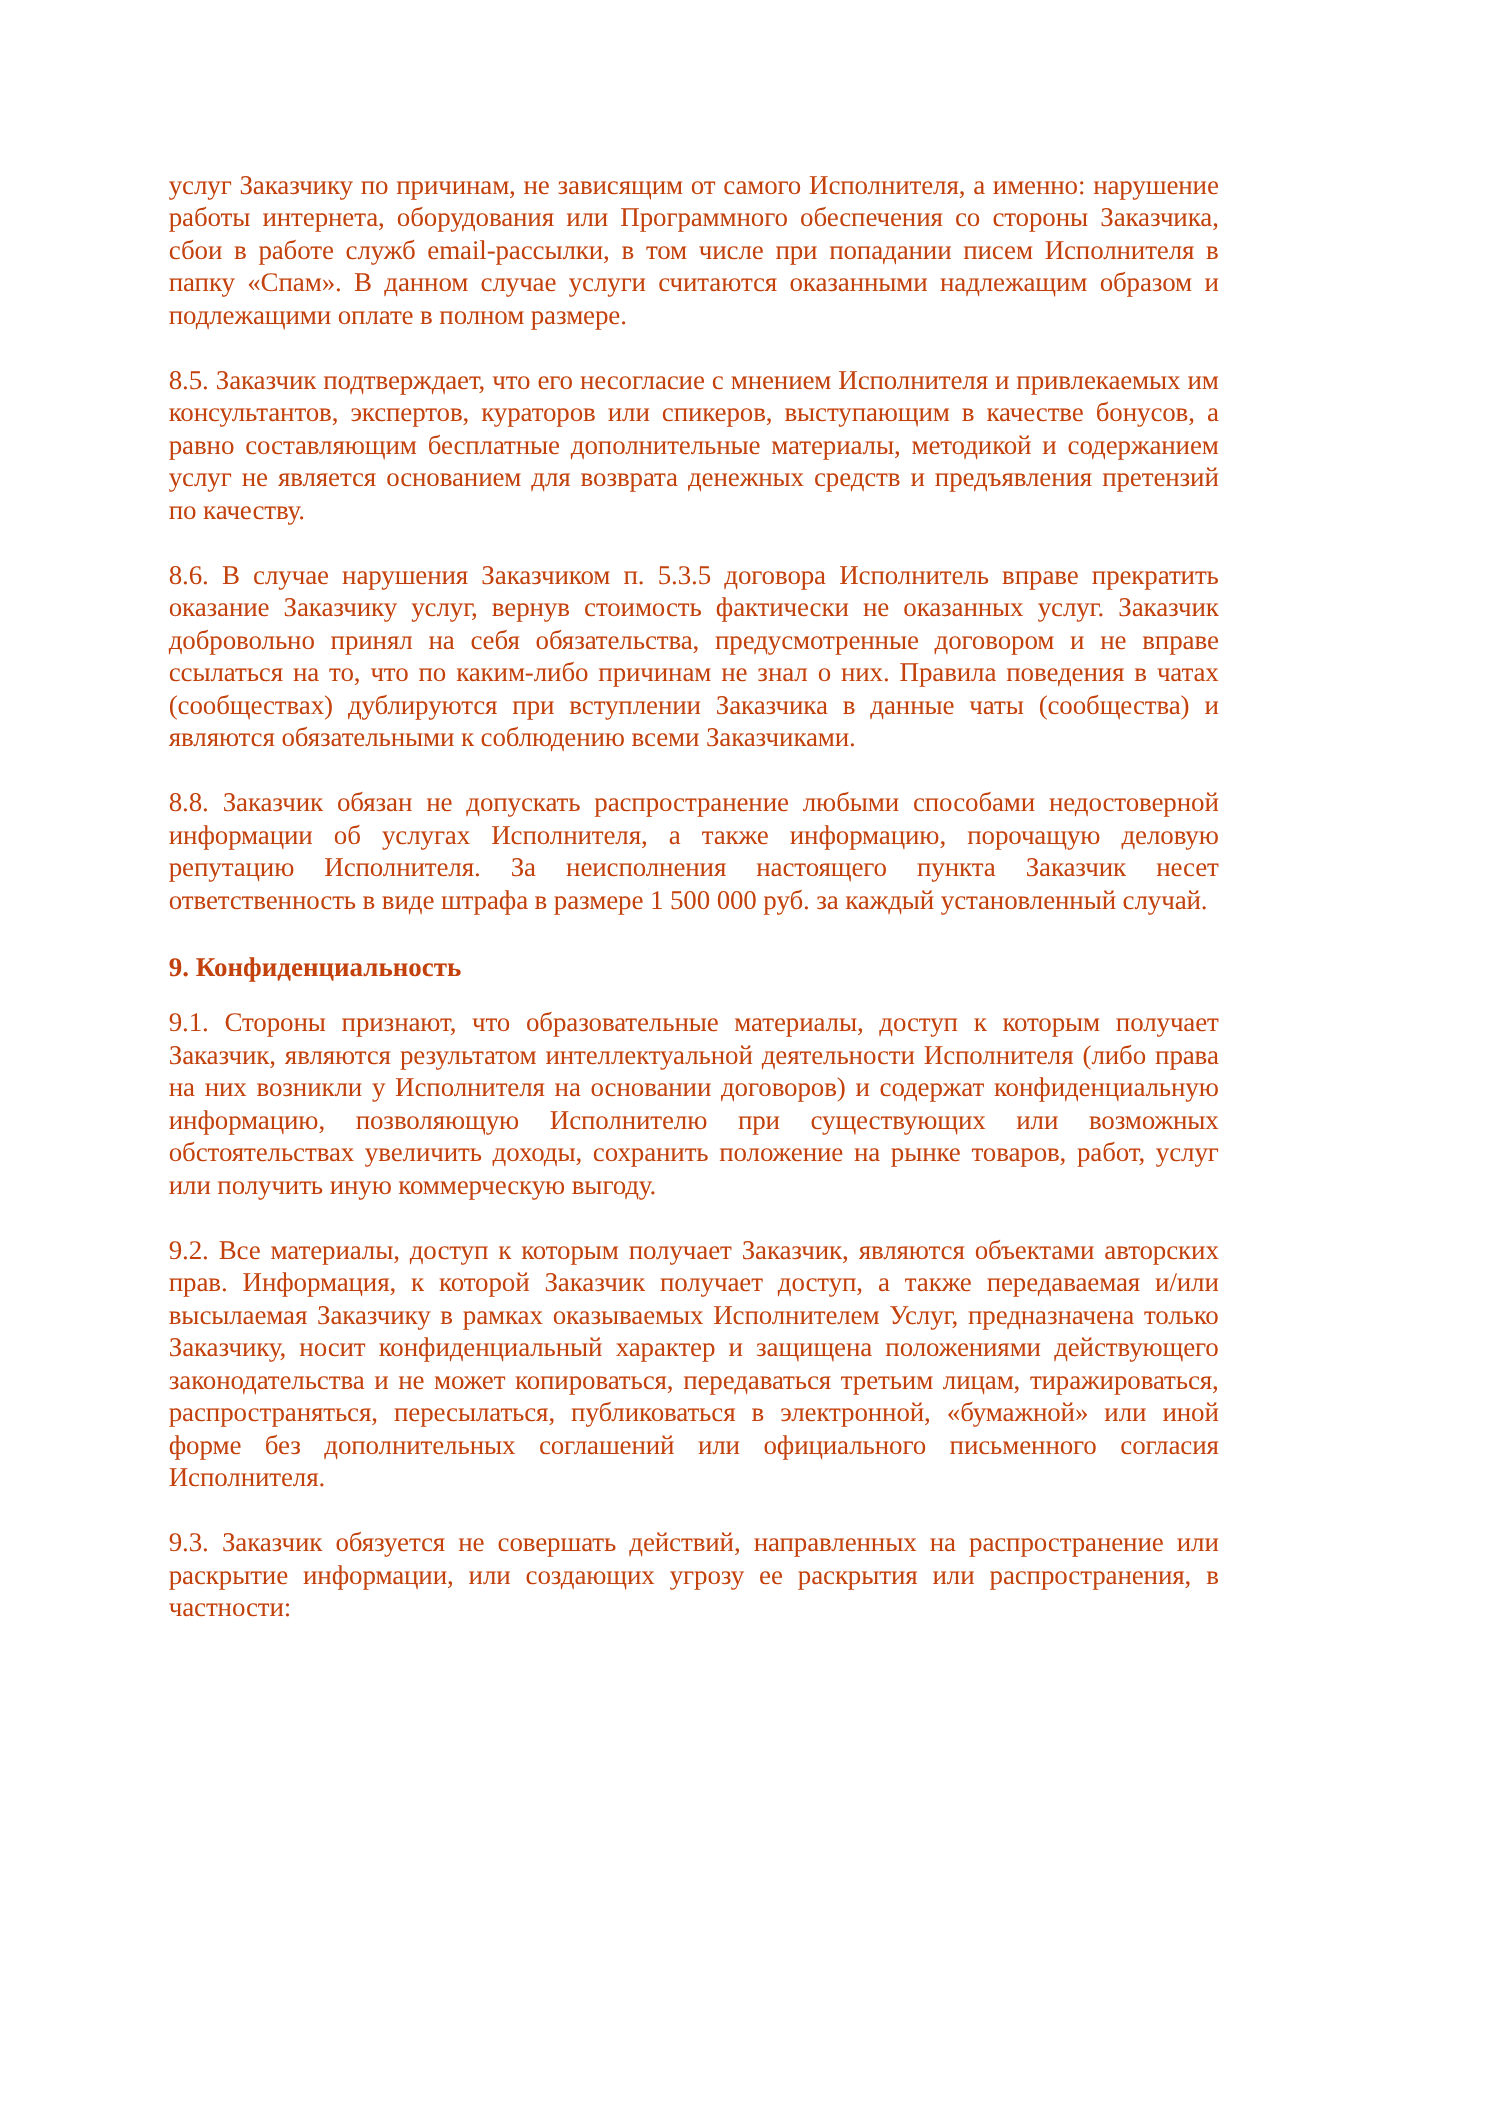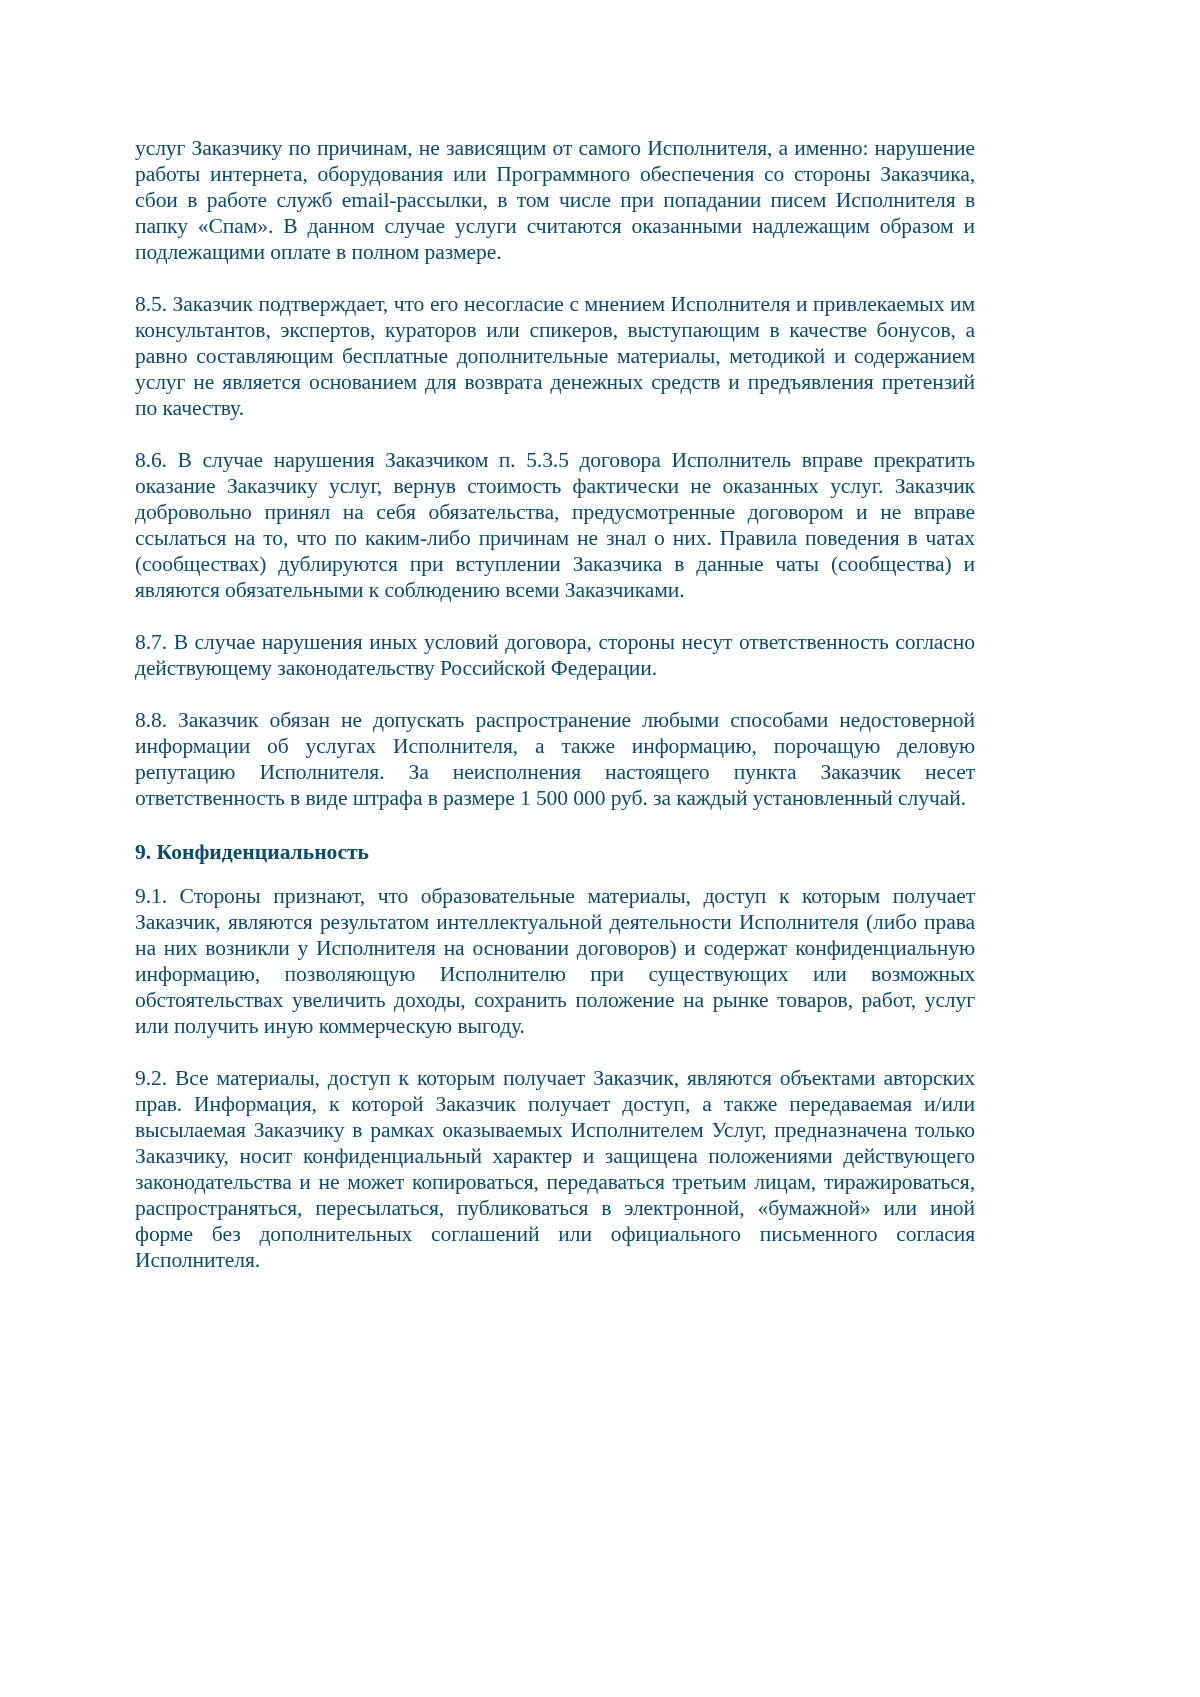--- a/index.html
+++ b/index.html
@@ -5,21 +5,21 @@
     html, body { margin: 0; padding: 0; background: #ffffff; }
     body { width: 1200px; height: 1697px; overflow: hidden; position: relative; }
     .page {
       position: absolute;
       left: 135px;
       top: 135px;
       width: 840px;
       font-family: "Liberation Serif", "DejaVu Serif", serif;
       font-size: 21.6px;
       line-height: 26px;
-      color: #0c4a6e;
+      color: #c2410c;
     }
     .para {
       margin: 0 0 26px 0;
       text-align: justify;
       text-align-last: left;
       letter-spacing: -0.1px;
     }
     .heading {
       margin: 28px 0 18px 0;
       font-weight: bold;
@@ -28,20 +28,20 @@
     }
     .para.tight { }
   </style>
 </head>
 <body>
 
 <div class="page">
   <p class="para">услуг Заказчику по причинам, не зависящим от самого Исполнителя, а именно: нарушение работы интернета, оборудования или Программного обеспечения со стороны Заказчика, сбои в работе служб email-рассылки, в том числе при попадании писем Исполнителя в папку «Спам». В данном случае услуги считаются оказанными надлежащим образом и подлежащими оплате в полном размере.</p>
   <p class="para">8.5. Заказчик подтверждает, что его несогласие с мнением Исполнителя и привлекаемых им консультантов, экспертов, кураторов или спикеров, выступающим в качестве бонусов, а равно составляющим бесплатные дополнительные материалы, методикой и содержанием услуг не является основанием для возврата денежных средств и предъявления претензий по качеству.</p>
   <p class="para">8.6. В случае нарушения Заказчиком п. 5.3.5 договора Исполнитель вправе прекратить оказание Заказчику услуг, вернув стоимость фактически не оказанных услуг. Заказчик добровольно принял на себя обязательства, предусмотренные договором и не вправе ссылаться на то, что по каким-либо причинам не знал о них. Правила поведения в чатах (сообществах) дублируются при вступлении Заказчика в данные чаты (сообщества) и являются обязательными к соблюдению всеми Заказчиками.</p>
-  <p class="para">8.7. В случае нарушения иных условий договора, стороны несут ответственность согласно действующему законодательству Российской Федерации.</p>
   <p class="para">8.8. Заказчик обязан не допускать распространение любыми способами недостоверной информации об услугах Исполнителя, а также информацию, порочащую деловую репутацию Исполнителя. За неисполнения настоящего пункта Заказчик несет ответственность в виде штрафа в размере 1 500 000 руб. за каждый установленный случай.</p>
 
   <h2 class="heading">9. Конфиденциальность</h2>
 
   <p class="para tight">9.1. Стороны признают, что образовательные материалы, доступ к которым получает Заказчик, являются результатом интеллектуальной деятельности Исполнителя (либо права на них возникли у Исполнителя на основании договоров) и содержат конфиденциальную информацию, позволяющую Исполнителю при существующих или возможных обстоятельствах увеличить доходы, сохранить положение на рынке товаров, работ, услуг или получить иную коммерческую выгоду.</p>
   <p class="para">9.2. Все материалы, доступ к которым получает Заказчик, являются объектами авторских прав. Информация, к которой Заказчик получает доступ, а также передаваемая и/или высылаемая Заказчику в рамках оказываемых Исполнителем Услуг, предназначена только Заказчику, носит конфиденциальный характер и защищена положениями действующего законодательства и не может копироваться, передаваться третьим лицам, тиражироваться, распространяться, пересылаться, публиковаться в электронной, «бумажной» или иной форме без дополнительных соглашений или официального письменного согласия Исполнителя.</p>
+  <p class="para">9.3. Заказчик обязуется не совершать действий, направленных на распространение или раскрытие информации, или создающих угрозу ее раскрытия или распространения, в частности:</p>
 </div>
 
 </body></html>

